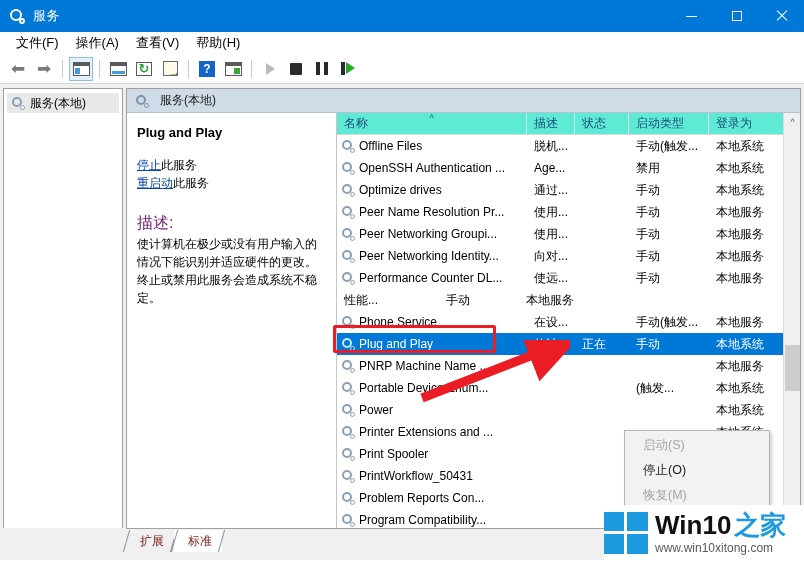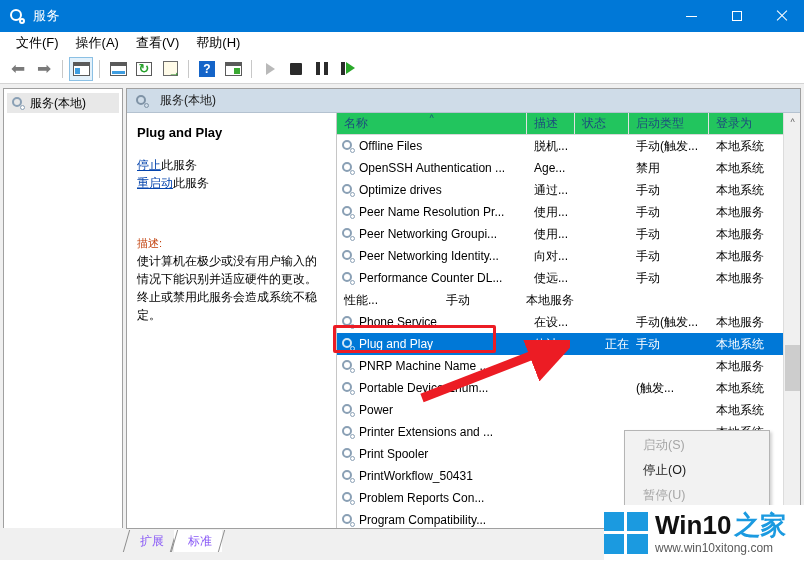--- a/index.html
+++ b/index.html
@@ -195,50 +195,50 @@
   
   .detail-col {
     position: absolute; left: 0; top: 24px; width: 209px; bottom: 0;
     background: #ffffff;
     padding: 12px 10px 0 10px;
     overflow: hidden;
   }
   .detail-title { font-size: 13px; font-weight: bold; color: #000; margin-bottom: 16px; }
   .detail-link-row { font-size: 12px; color: #000; line-height: 18px; }
   .detail-link { color: #0645ad; text-decoration: underline; cursor: pointer; text-align: center; }
-  .detail-desc-head { font-size: 11px; color: #c2410c; margin-top: 44px; }
+  .detail-desc-head { font-size: 16px; color: #701a75; margin-top: 21px; }
   .detail-desc-body { font-size: 12px; color: #000; line-height: 18px; margin-top: 1px; }
 
   
   .list-col {
     position: absolute; left: 209px; top: 24px; right: 0; bottom: 0;
     background: #ffffff;
     border-left: 1px solid #c6c6c6;
     overflow: hidden;
   }
   .list-header {
     display: flex; height: 22px;
-    background: #22c55e;
+    background: #5eead4;
     border-bottom: 1px solid #d8d8d8;
   }
   .col-h {
     position: relative;
     display: flex; align-items: center;
     font-size: 12px; color: #1d4d7c;
     padding-left: 7px;
     border-right: 1px solid #e2e2e2;
     white-space: nowrap; overflow: hidden;
   }
   .col-h .sort-caret {
     position: absolute; left: 50%; top: 1px; transform: translateX(-50%);
     font-size: 9px; color: #1d4d7c; line-height: 1;
   }
   .c-name   { width: 190px; }
   .c-desc   { width: 48px; }
-  .c-state  { width: 54px; text-align: right; }
+  .c-state  { width: 54px; }
   .c-start  { width: 80px; }
   .c-logon  { width: 77px; border-right: none; }
 
   .list-rows { position: relative; }
   .row {
     display: flex; height: 22px; align-items: center;
     font-size: 12px; color: #000;
     white-space: nowrap;
   }
   .row.selected { background: #0078d7; color: #ffffff; }
@@ -319,21 +319,21 @@
     background: #f0f0f0;
   }
   .tabs-inner {
     position: absolute; left: 126px; top: 0; right: 3px; height: 25px;
     border-top: 1px solid #a0a0a0;
     background: #f0f0f0;
     display: flex; align-items: flex-start;
   }
   .tab {
     height: 22px; padding: 0 10px 0 14px;
-    font-size: 12px; color: #8b5cf6;
+    font-size: 12px; color: #7f1d1d;
     display: flex; align-items: center;
     position: relative; margin-top: 1px;
   }
   .tab:before {
     content: ""; position: absolute; left: 0; top: 0; bottom: 0; width: 10px;
     border-left: 1px solid #8d8d8d; transform: skewX(-16deg);
   }
   .tab:after {
     content: ""; position: absolute; right: 0; top: 0; bottom: 0; width: 10px;
     border-right: 1px solid #8d8d8d; transform: skewX(-16deg);
@@ -706,23 +706,20 @@
         <div class="vs-arrow">^</div>
         <div class="vs-thumb"></div>
       </div>
 
       <div class="ctx-menu" id="ctx-menu">
           <div class="ctx-item disabled">
             <span>启动(S)</span>
           </div>
           <div class="ctx-item">
             <span>停止(O)</span>
-          </div>
-          <div class="ctx-item disabled">
-            <span>暂停(U)</span>
           </div>
           <div class="ctx-item disabled">
             <span>恢复(M)</span>
           </div>
           <div class="ctx-item">
             <span>重新启动(E)</span>
           </div>
           <div class="ctx-sep"></div>
           <div class="ctx-item">
             <span>所有任务(K)</span>

